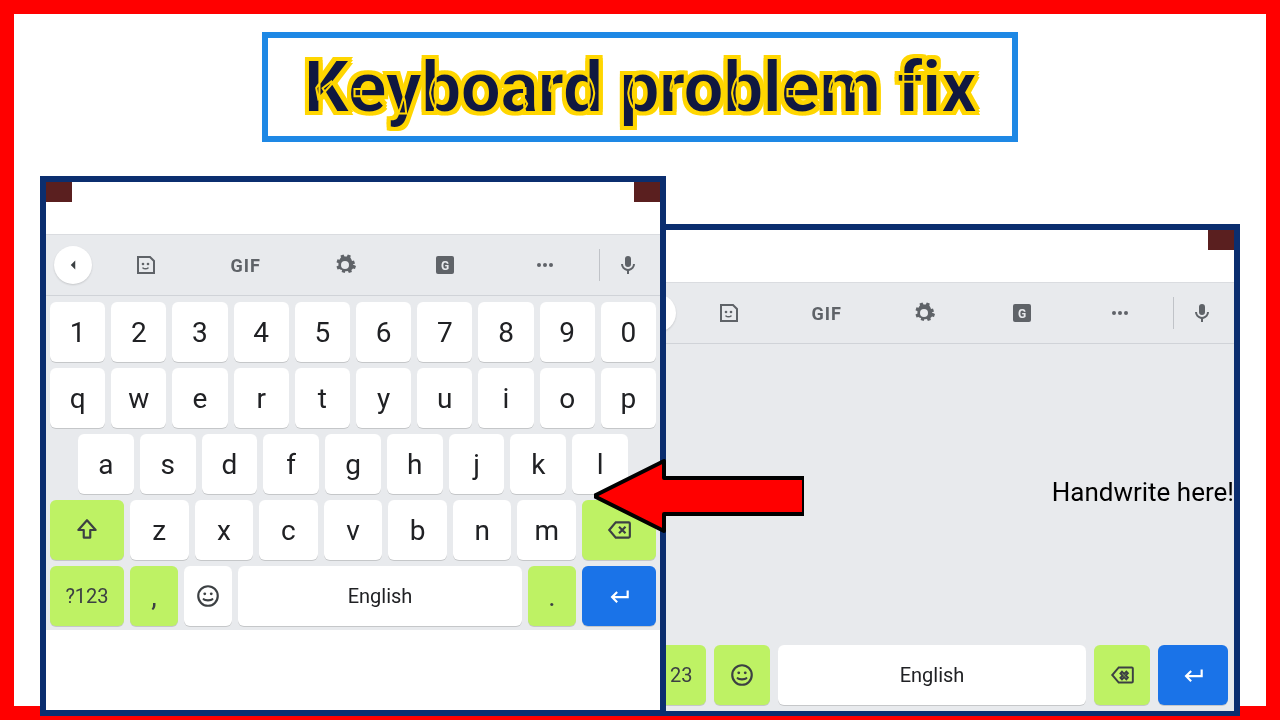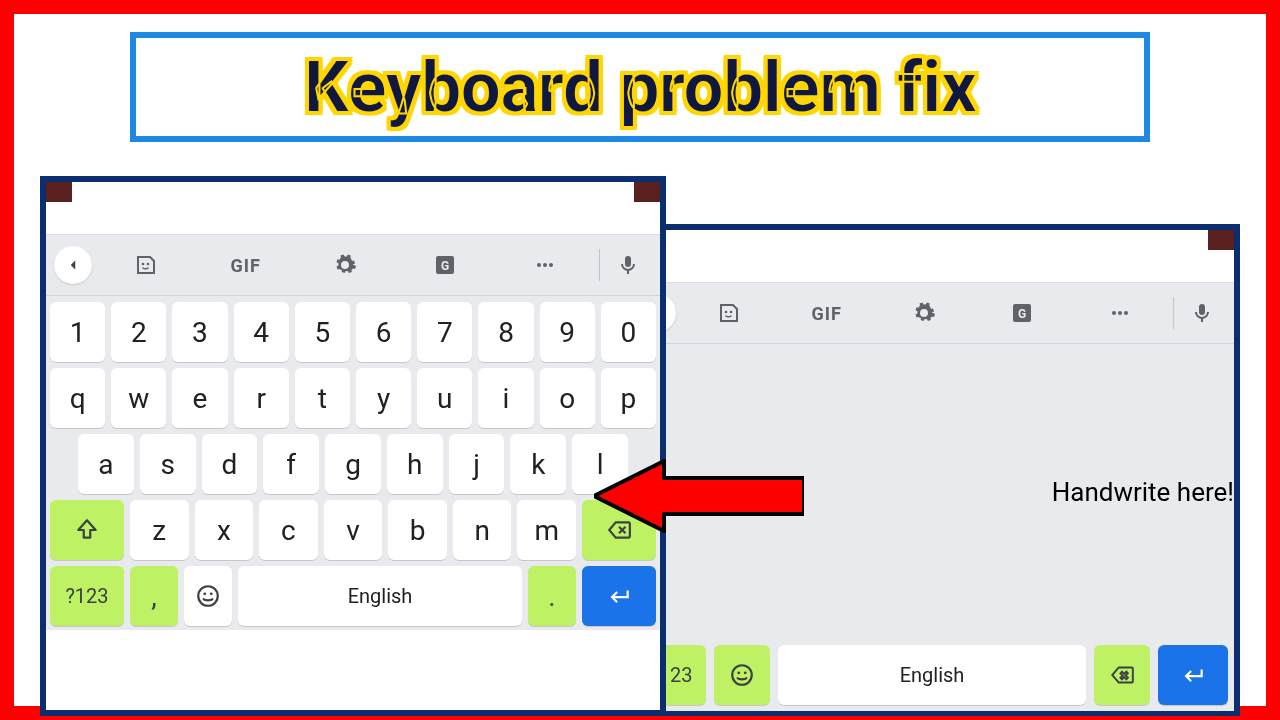--- a/index.html
+++ b/index.html
@@ -1,18 +1,18 @@
 <!DOCTYPE html>
 <html><head>
 <meta charset="utf-8">
 <style>
   html,body{margin:0;padding:0;width:1280px;height:720px;overflow:hidden;font-family:Roboto,Arial,sans-serif;background:#fff}
   .frame{position:absolute;inset:0;border:14px solid #ff0000;box-sizing:border-box;background:#fff}
   
-  .title-card{position:absolute;left:50%;transform:translateX(-50%);top:18px;width:1020px;height:110px;background:#fff;border:6px solid #1e88e5;box-sizing:border-box;display:flex;align-items:center;justify-content:center}
+  .title-card{position:absolute;left:50%;transform:translateX(-50%);top:18px;width:756px;height:110px;background:#fff;border:6px solid #1e88e5;box-sizing:border-box;display:flex;align-items:center;justify-content:center}
   .title-card span{font-weight:800;font-size:72px;letter-spacing:-1px;
     color:#101840;
     -webkit-text-stroke:2px #ffd600;
     text-shadow:
        -3px -3px 0 #ffd600, 3px -3px 0 #ffd600,
        -3px  3px 0 #ffd600, 3px  3px 0 #ffd600,
         0   -3px 0 #ffd600, 0    3px 0 #ffd600,
        -3px  0   0 #ffd600, 3px  0   0 #ffd600;
   }
   

